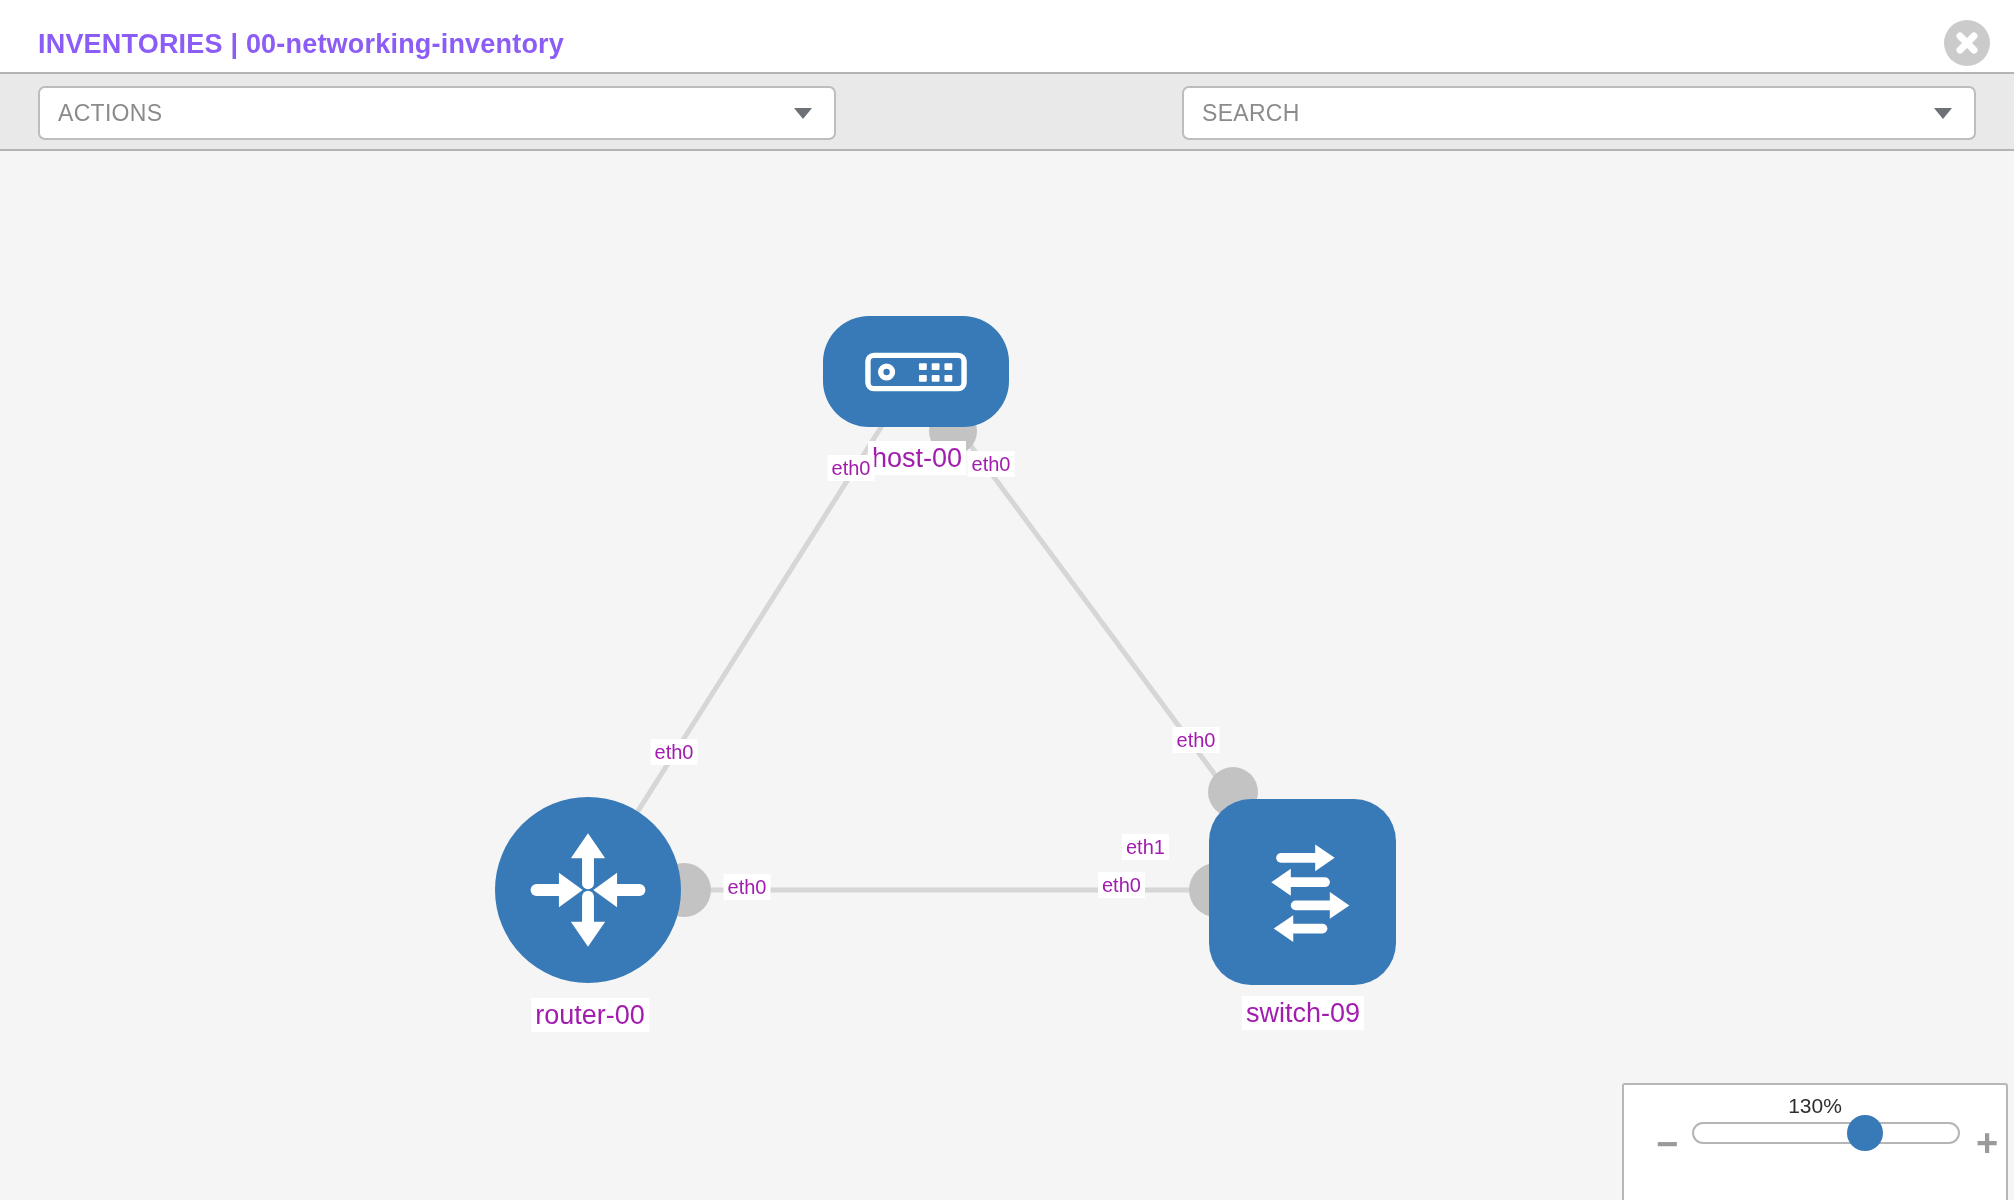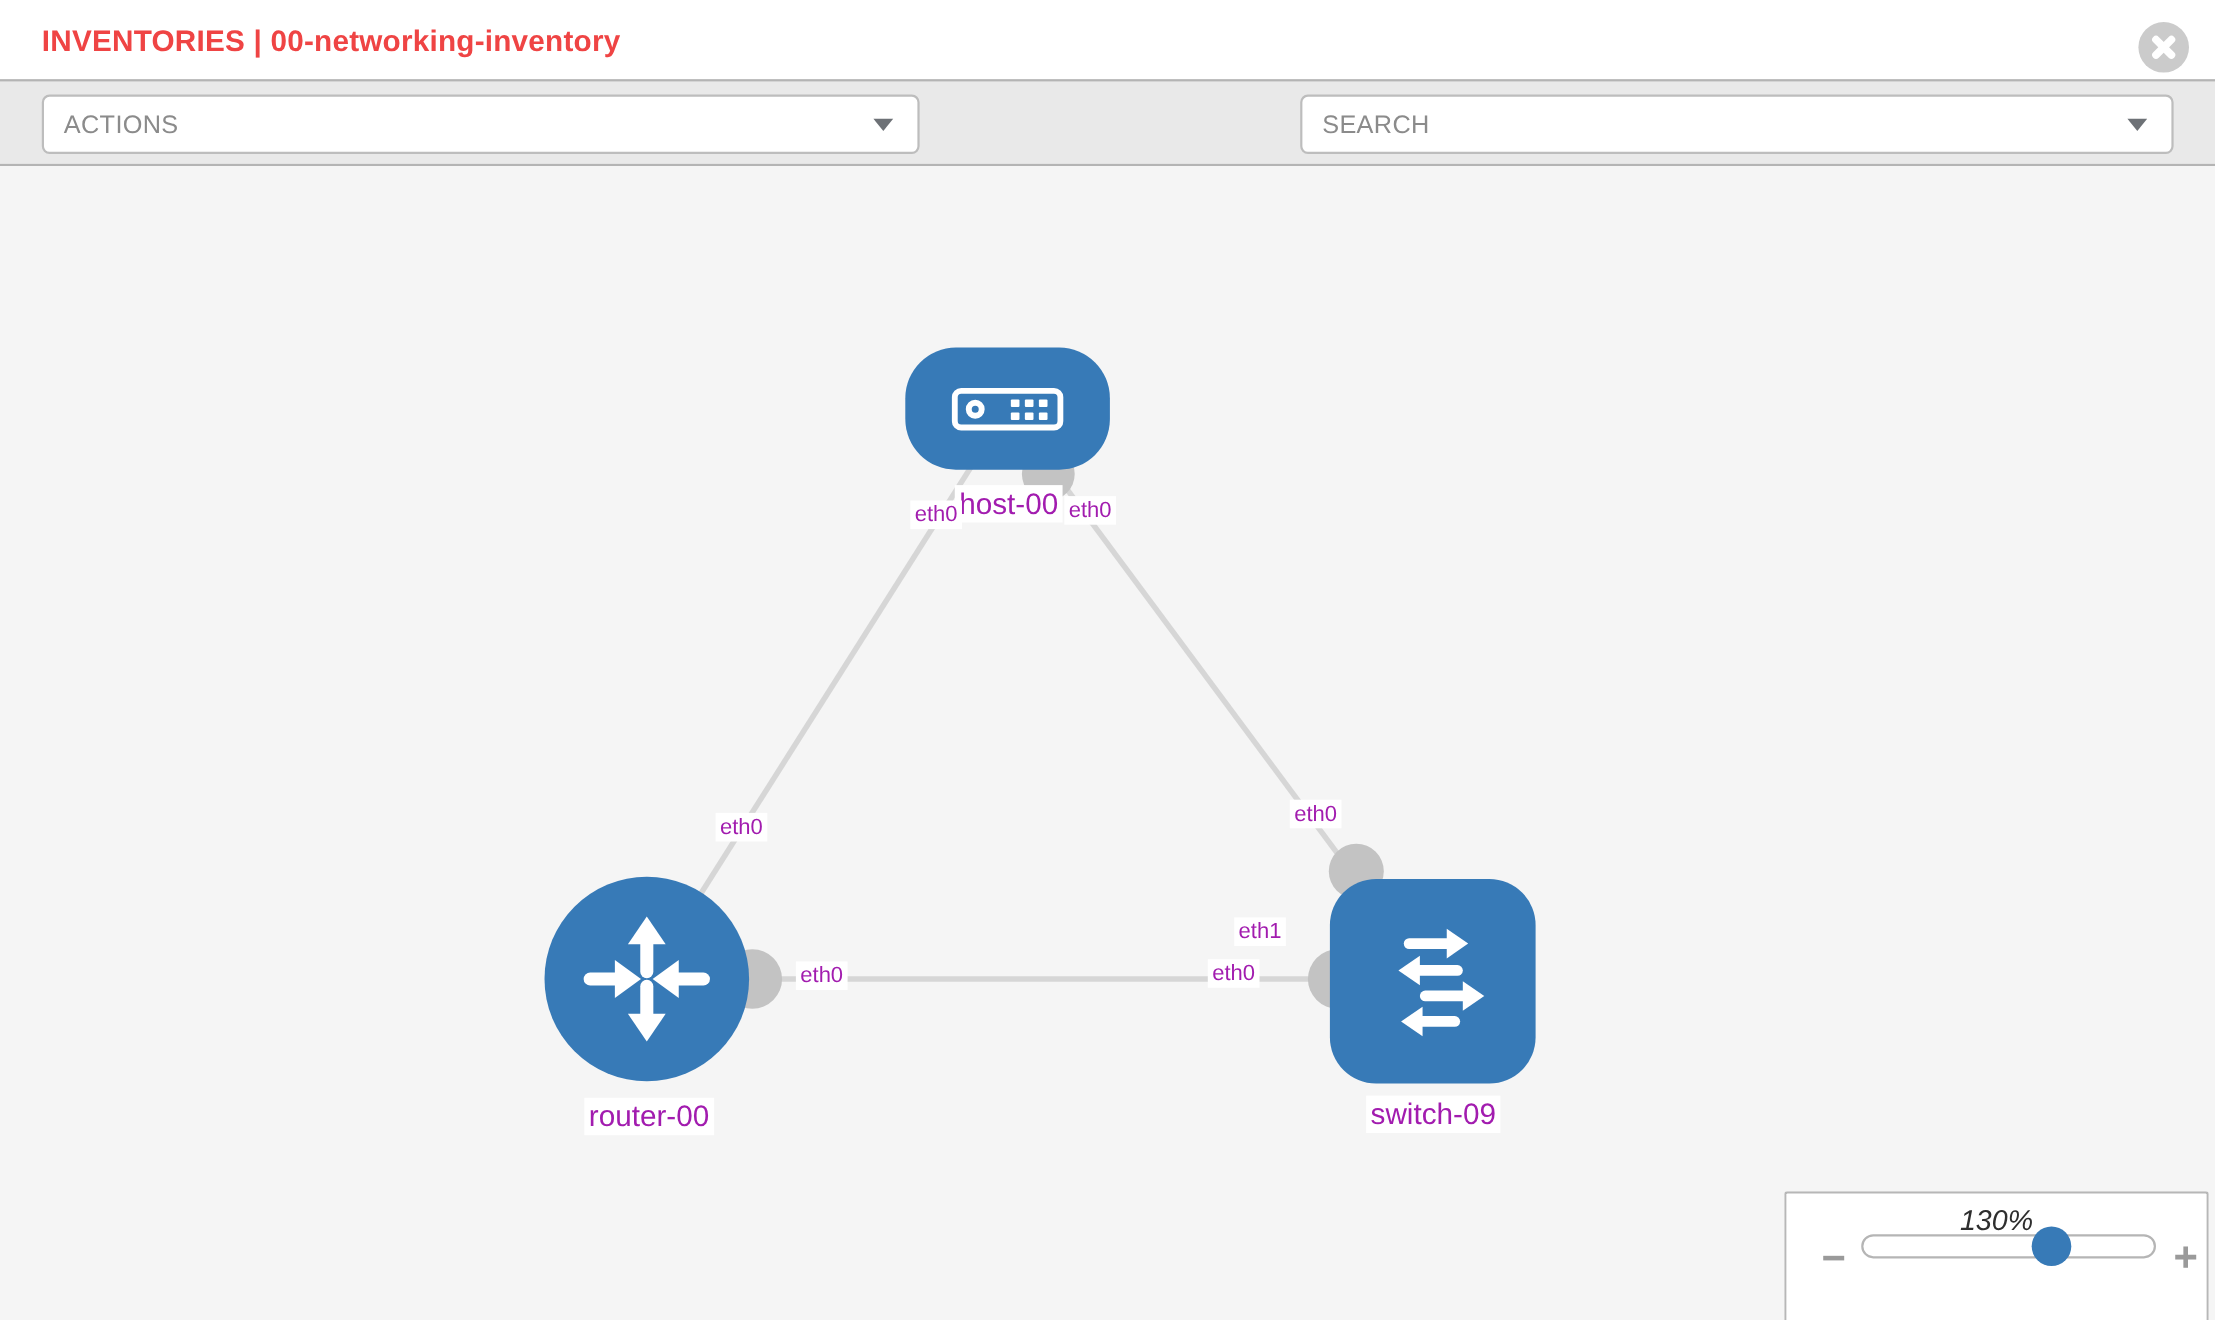--- a/index.html
+++ b/index.html
@@ -3,22 +3,22 @@
 <meta charset="utf-8">
 <style>
   html,body{margin:0;padding:0;background:#fff;}
   .app{
     position:relative;width:2014px;height:1200px;overflow:hidden;
     font-family:"Liberation Sans","DejaVu Sans",sans-serif;background:#fff;
   }
   
   .header{position:absolute;left:0;top:0;width:100%;height:72px;background:#fff;}
   .page-title{
-    position:absolute;left:38px;top:0;height:74px;display:flex;align-items:center;
-    font-size:27px;font-weight:bold;color:#ef4444;letter-spacing:.2px;
+    position:absolute;left:38px;top:0;height:88px;display:flex;align-items:center;
+    font-size:27px;font-weight:bold;color:#8b5cf6;letter-spacing:.2px;
   }
   .close-btn{
     position:absolute;left:1944px;top:20px;width:46px;height:46px;border:none;
     border-radius:50%;background:#cbcbcb;cursor:pointer;padding:0;
     display:flex;align-items:center;justify-content:center;
   }
   
   .toolbar{
     position:absolute;left:0;top:72px;width:100%;height:79px;background:#e9e9e9;
     border-top:2px solid #b4b4b4;border-bottom:2px solid #b4b4b4;box-sizing:border-box;text-align:right;
@@ -52,21 +52,21 @@
   }
   .chip.center{transform:translateX(-50%);}
   .node-label{font-size:27px;}
   .if-label{font-size:20px;}
   
   .zoom-panel{
     position:absolute;left:1622px;top:932px;width:386px;height:121px;background:#fff;
     border:2px solid #b7b7b7;border-bottom:none;border-radius:3px 3px 0 0;box-sizing:border-box;
   }
   .zoom-value{position:absolute;left:0;top:9px;width:100%;text-align:center;
-    font-size:26px;color:#2e2e2e;font-style:italic;}
+    font-size:21px;color:#2e2e2e;}
   .zoom-btn{
     position:absolute;transform:translate(-50%,-50%);font-size:38px;font-weight:bold;
     color:#9a9a9a;cursor:pointer;line-height:1;user-select:none;
   }
   .zoom-minus{left:43px;top:59px;}
   .zoom-plus{left:363px;top:58px;}
   .zoom-track{
     position:absolute;left:68px;top:37px;width:268px;height:22px;background:#fff;
     border:2px solid #b5b5b5;border-radius:13px;box-sizing:border-box;cursor:pointer;
   }

